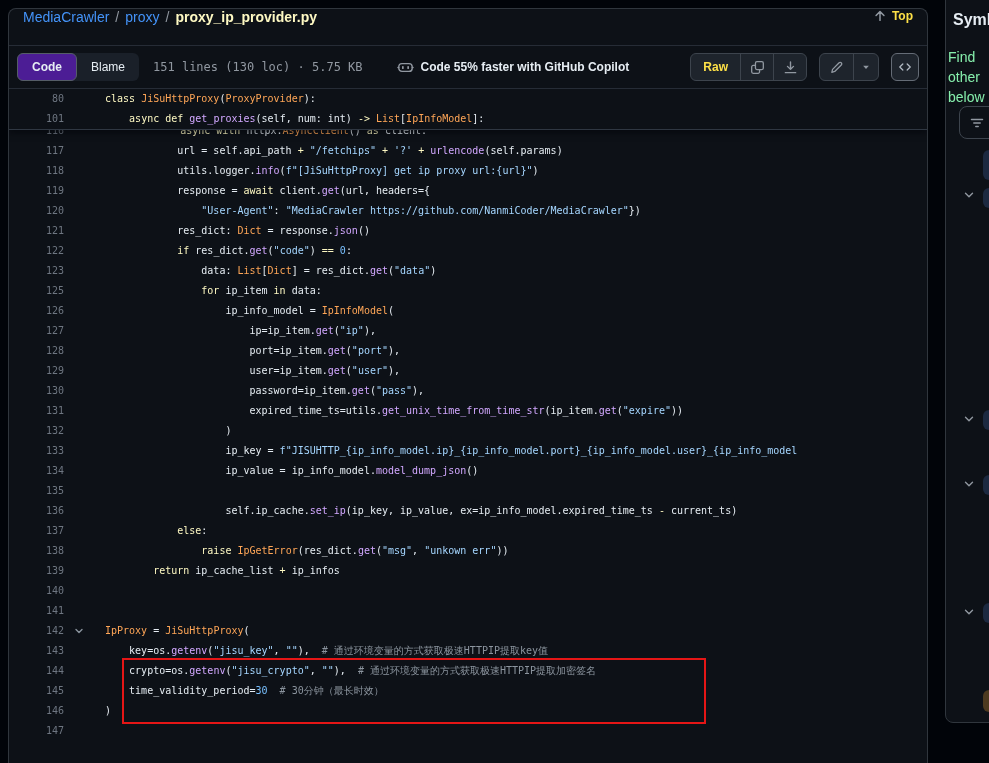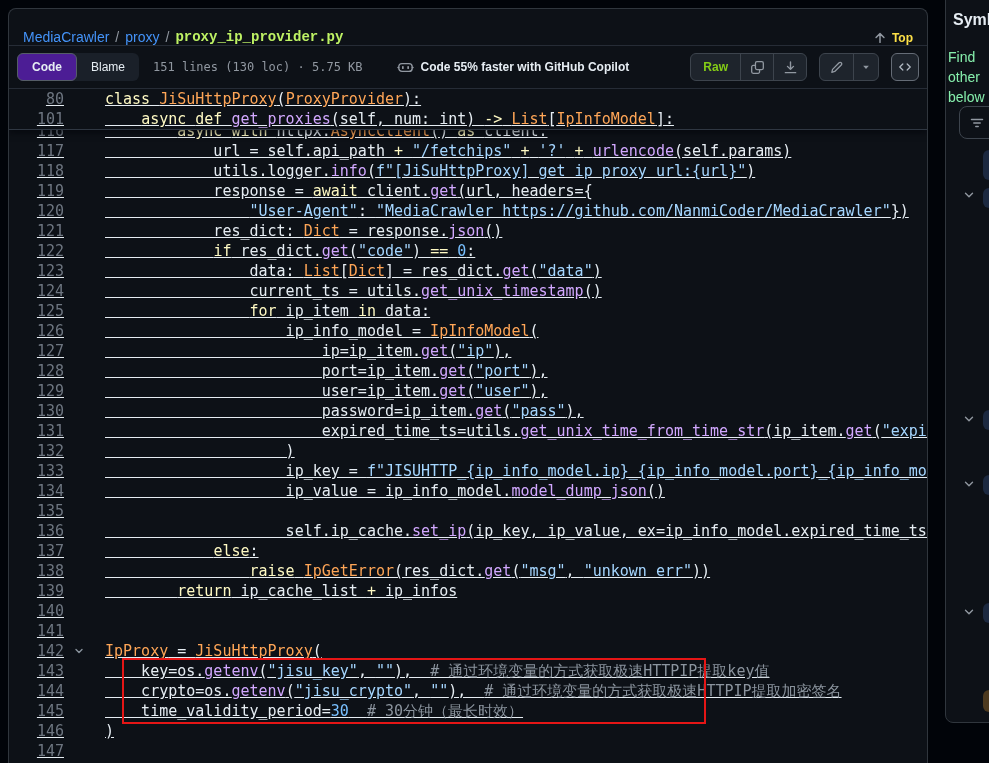--- a/index.html
+++ b/index.html
@@ -5,25 +5,25 @@
   * { margin:0; padding:0; box-sizing:border-box; }
   html,body { width:989px; height:763px; overflow:hidden; }
   body { background:#010409; font-family:"Liberation Sans", sans-serif; color:#e6edf3; }
   .page { position:relative; width:989px; height:763px; overflow:hidden; }
 
   
   .main-card { position:absolute; left:8px; top:8px; width:920px; height:755px;
     background:#0d1117; border:1px solid #30363d; border-bottom:none;
     border-radius:8px 8px 0 0; display:flex; flex-direction:column; overflow:hidden; }
 
-  .breadcrumb-row { height:37px; flex:none; display:flex; align-items:flex-end;
+  .breadcrumb-row { height:37px; flex:none; display:flex; align-items:flex-start;
     padding:0 14px; border-bottom:1px solid #262c36; font-size:14px; }
   .crumb-link { color:#4493f8; cursor:pointer; text-decoration:none; }
   .crumb-sep { color:#9198a1; margin:0 6px; }
-  .crumb-file { color:#bef264; font-weight:700;font-family:Liberation Mono, monospace; }
+  .crumb-file { color:#fef9c3; font-weight:700; }
   .top-link { margin-left:auto; display:flex; align-items:center; gap:5px; cursor:pointer; }
   .top-link svg { stroke:#9198a1; }
   .top-label { font-size:12px; font-weight:700; color:#fde047; }
 
   .toolbar-row { height:43px; flex:none; display:flex; align-items:center;
     padding:0 8px; border-bottom:1px solid #262c36; }
   .seg-control { display:flex; align-items:center; height:28px; background:#1a2029;
     border-radius:6px; }
   .seg { height:28px; display:flex; align-items:center; padding:0 14px; font-size:12px;
     color:#e6edf3; cursor:pointer; border-radius:6px; }
@@ -31,36 +31,36 @@
   .file-meta { margin-left:14px; font-family:"DejaVu Sans Mono", monospace;
     font-size:12px; color:#9198a1; }
   .copilot { margin-left:34px; display:flex; align-items:center; gap:7px; cursor:pointer; }
   .copilot-text { font-size:12px; font-weight:700; color:#e6edf3; }
   .actions { margin-left:auto; display:flex; align-items:center; gap:12px; }
   .btn-group { display:flex; height:28px; border:1px solid #3d444d; border-radius:6px;
     overflow:hidden; background:#1e242c; }
   .btn-seg { height:100%; display:flex; align-items:center; justify-content:center;
     cursor:pointer; color:#9198a1; }
   .btn-seg + .btn-seg { border-left:1px solid #3d444d; }
-  .btn-raw { padding:0 12px; font-size:12px; font-weight:700; color:#84cc16; }
+  .btn-raw { padding:0 12px; font-size:12px; font-weight:700; color:#fde047; }
   .btn-icon { width:33px; }
   .btn-caret { width:25px; }
   .sym-toggle { width:28px; height:28px; border:1px solid #656c76; border-radius:6px;
     display:flex; align-items:center; justify-content:center; cursor:pointer;
     background:#1e242c; color:#aeb6bf; }
 
   
   .code-viewer { flex:1; position:relative; overflow:hidden;
-    font-family:"DejaVu Sans Mono", monospace; font-size:15px;text-decoration:underline; }
+    font-family:"DejaVu Sans Mono", monospace; font-size:10px; }
   .sticky-lines { position:relative; z-index:3; background:#0d1117;
     border-bottom:1px solid #2f3742; box-shadow:0 3px 6px rgba(1,4,9,.55); }
   .crow { position:relative; height:20px; }
   .crow.clip { height:11px; overflow:hidden; }
   .core { display:flex; height:20px; line-height:20px; }
-  .clip .core { margin-top:-9px; }
+  .clip .core { margin-top:-9px;gap:27px; }
   .ln { width:55px; flex:none; text-align:right; color:#6e7681; cursor:pointer; }
   .ccode { white-space:pre; padding-left:41px; color:#e6edf3; }
   .fold { position:absolute; left:62px; top:3px; width:16px; height:14px;
     display:flex; align-items:center; justify-content:center; cursor:pointer; }
   .tk-k{color:#fef9c3}.tk-f{color:#d2a8ff}.tk-c{color:#ffa657}
   .tk-s{color:#a5d6ff}.tk-n{color:#79c0ff}.tk-m{color:#8b949e}.tk-p{color:#e6edf3}
   .annotation-box { position:absolute; left:113px; top:569px; width:584px; height:66px;
     border:2px solid #e51616; z-index:4; pointer-events:none; }
 
   
@@ -208,26 +208,20 @@
             </div>
           </div>
           <div class="crow">
             <div class="core">
               <span class="ln">123</span>
               <span class="ccode"><span class="tk-p">                data: </span><span class="tk-c">List</span><span class="tk-p">[</span><span class="tk-c">Dict</span><span class="tk-p">] = res_dict.</span><span class="tk-f">get</span><span class="tk-p">(</span><span class="tk-s">"data"</span><span class="tk-p">)</span></span>
             </div>
           </div>
           <div class="crow">
             <div class="core">
-              <span class="ln">124</span>
-              <span class="ccode"><span class="tk-p">                current_ts = utils.</span><span class="tk-f">get_unix_timestamp</span><span class="tk-p">()</span></span>
-            </div>
-          </div>
-          <div class="crow">
-            <div class="core">
               <span class="ln">125</span>
               <span class="ccode"><span class="tk-p">                </span><span class="tk-k">for</span><span class="tk-p"> ip_item </span><span class="tk-k">in</span><span class="tk-p"> data:</span></span>
             </div>
           </div>
           <div class="crow">
             <div class="core">
               <span class="ln">126</span>
               <span class="ccode"><span class="tk-p">                    ip_info_model = </span><span class="tk-c">IpInfoModel</span><span class="tk-p">(</span></span>
             </div>
           </div>

